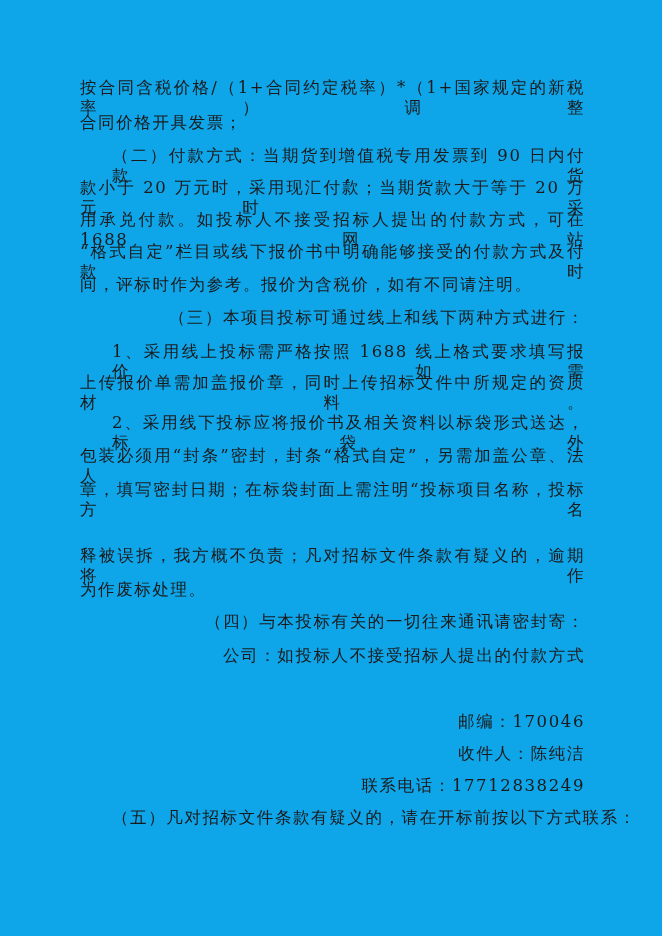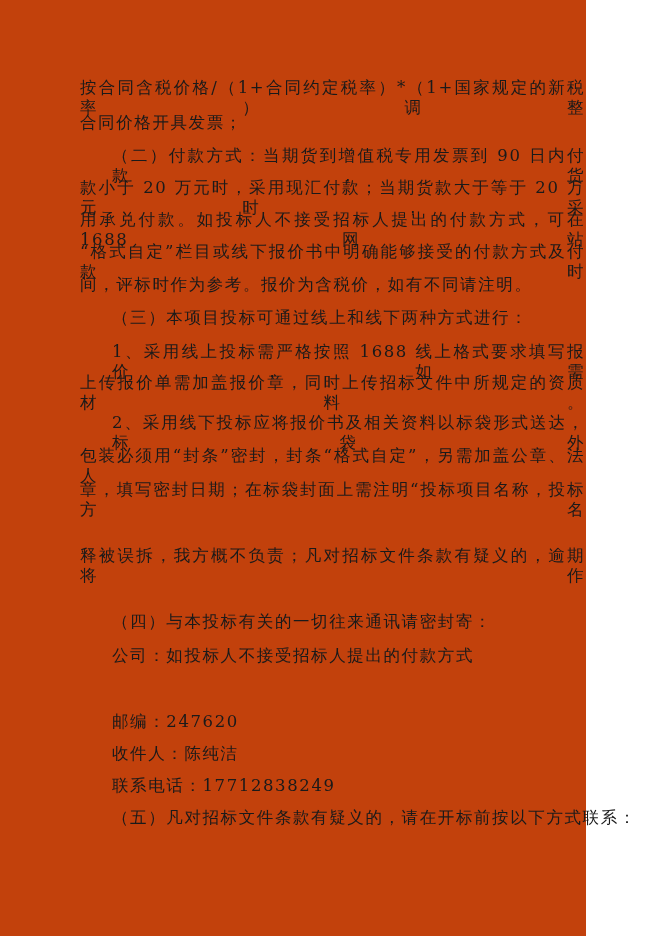--- a/index.html
+++ b/index.html
@@ -12,39 +12,39 @@
       height: 936px;
       position: relative;
       overflow: hidden;
       font-family: "DejaVu Serif", "Liberation Serif", serif;
       color: #1a1a1a;
     }
     .page {
       position: absolute;
       left: 0;
       top: 0;
-      width: 586px;
+      width: 662px;
       height: 936px;
-      background: #c2410c;
+      background: #0ea5e9;
     }
     .line {
       position: absolute;
       left: 80px;
       width: 505px;
       font-size: 16.5px;
       line-height: 20px;
       white-space: nowrap;
       letter-spacing: 1.6px;
     }
     .line.justify {
       text-align: justify;
       text-align-last: justify;
       white-space: normal;
     }
-    .ind1 { left: 112px; width: 473px; }
+    .ind1 { left: 112px; width: 473px; text-align: right; }
     .b { font-weight: normal; }
   </style>
 </head>
 <body>
 
 <div class="page">
 
   <div class="line justify" style="top:78px">按合同含税价格/（1+合同约定税率）*（1+国家规定的新税率）调整</div>
   <div class="line" style="top:113px">合同价格开具发票；</div>
 
@@ -59,22 +59,23 @@
   <div class="line" style="top:275px">间，评标时作为参考。报价为含税价，如有不同请注明。</div>
 
   <div class="line ind1" style="top:308px">（三）本项目投标可通过线上和线下两种方式进行：</div>
   <div class="line justify ind1" style="top:342px">1、采用线上投标需严格按照 1688 线上格式要求填写报价，如需</div>
   <div class="line justify" style="top:373px">上传报价单需加盖报价章，同时上传招标文件中所规定的资质材料。</div>
 
   <div class="line justify ind1" style="top:413px">2、采用线下投标应将报价书及相关资料以标袋形式送达，标袋外</div>
   <div class="line justify" style="top:446px">包装必须用“封条”密封，封条“格式自定”，另需加盖公章、法人</div>
   <div class="line justify" style="top:480px">章，填写密封日期；在标袋封面上需注明“投标项目名称，投标方名</div>
   <div class="line justify" style="top:546px">释被误拆，我方概不负责；凡对招标文件条款有疑义的，逾期将作</div>
+  <div class="line" style="top:580px">为作废标处理。</div>
 
   <div class="line ind1" style="top:612px">（四）与本投标有关的一切往来通讯请密封寄：</div>
   <div class="line ind1" style="top:646px">公司：如投标人不接受招标人提出的付款方式</div>
-  <div class="line ind1" style="top:712px">邮编：247620</div>
+  <div class="line ind1" style="top:712px">邮编：170046</div>
   <div class="line ind1" style="top:744px">收件人：陈纯洁</div>
   <div class="line ind1" style="top:776px">联系电话：17712838249</div>
 
   <div class="line ind1" style="top:808px">（五）凡对招标文件条款有疑义的，请在开标前按以下方式联系：</div>
 
 </div>
 
 </body></html>

